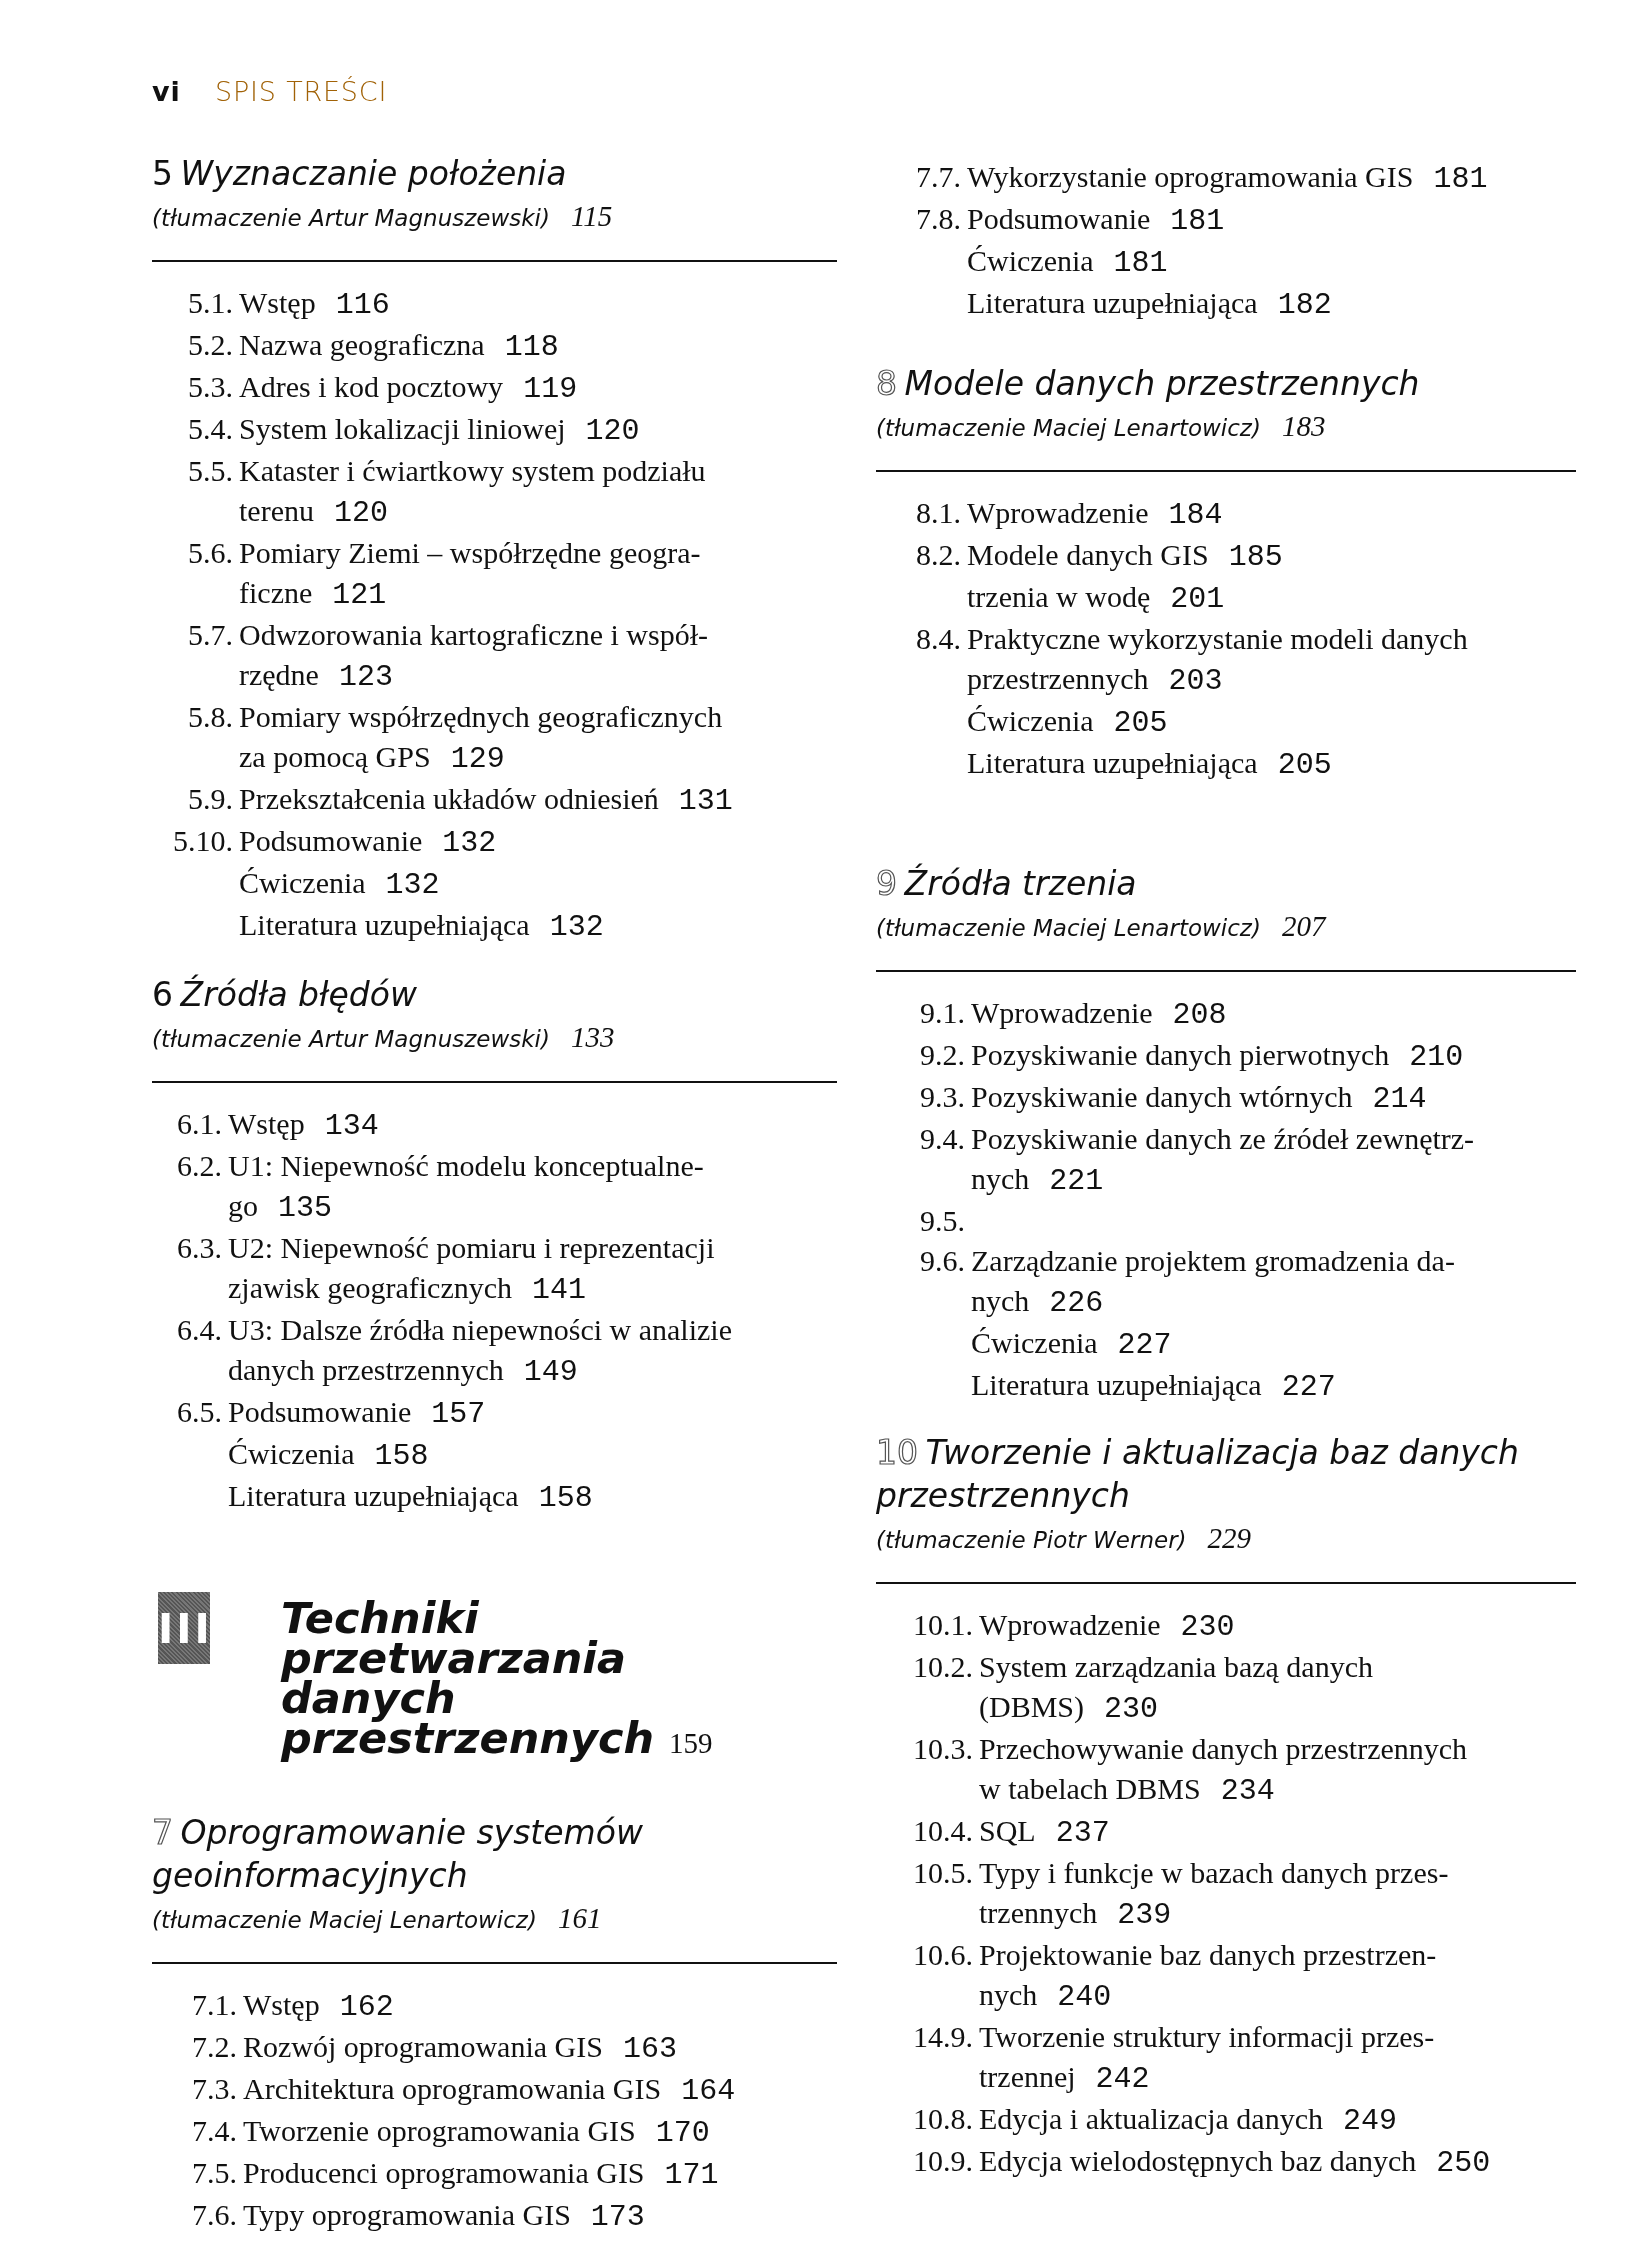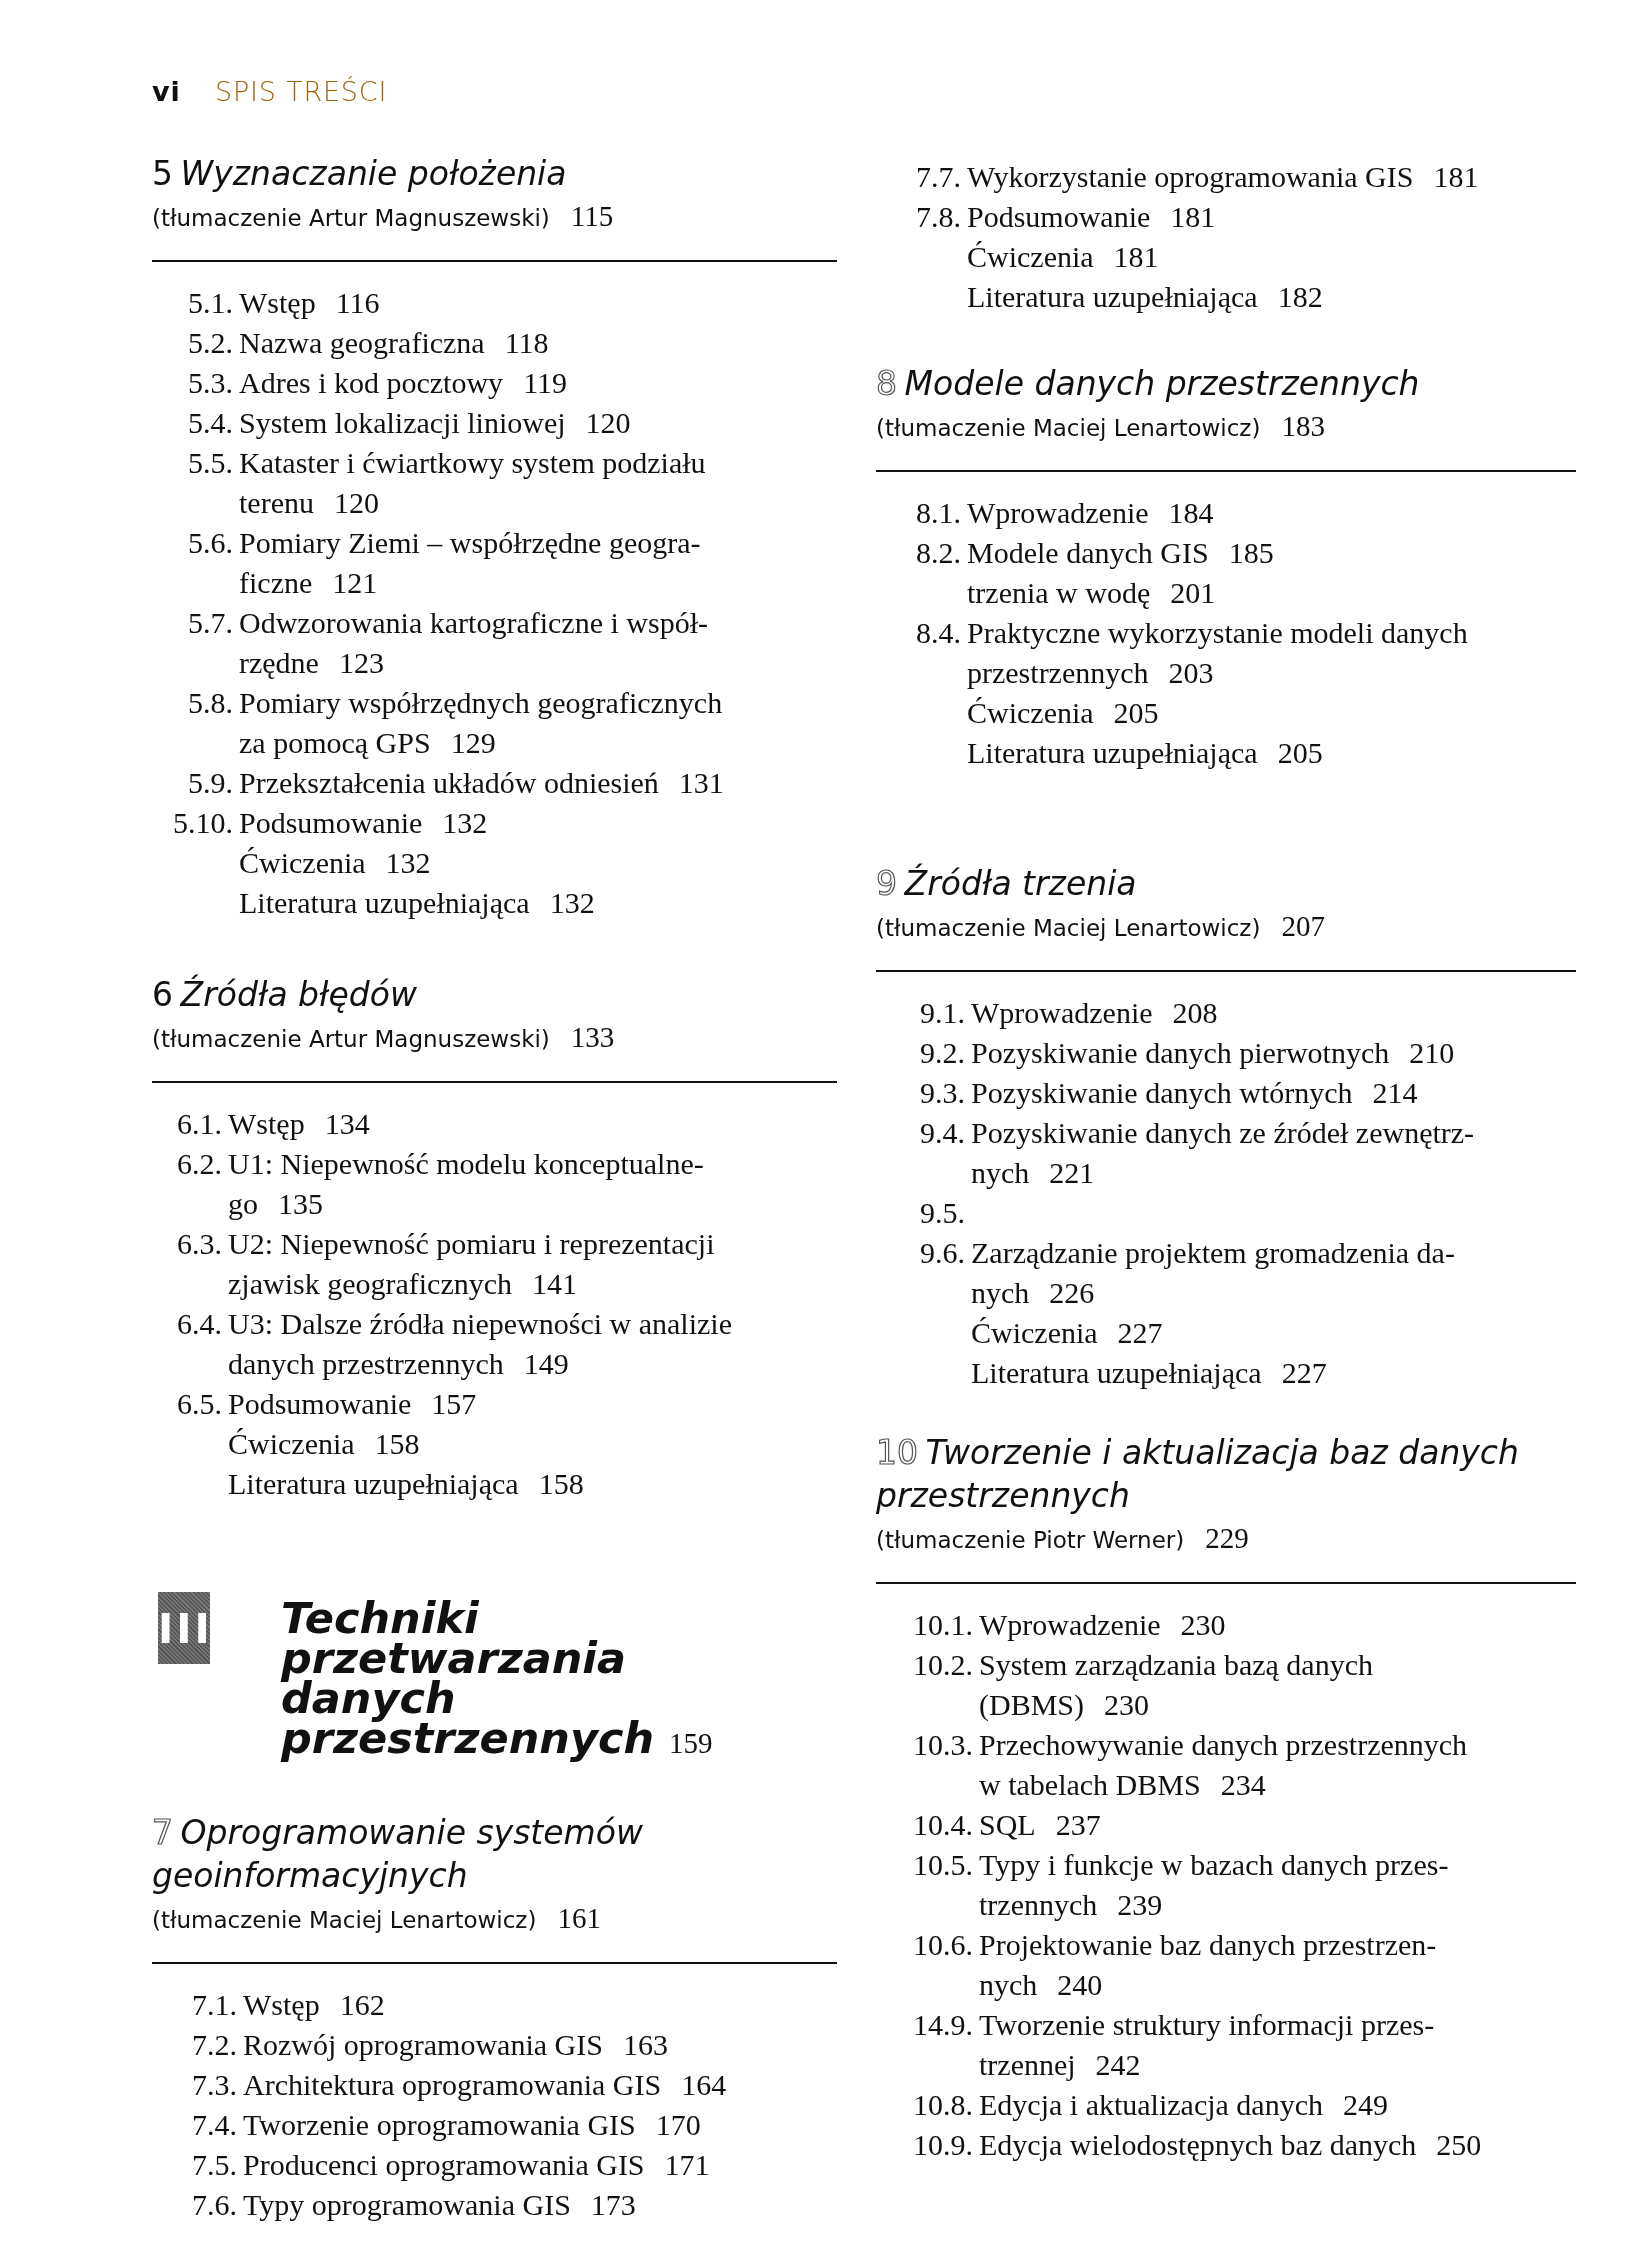--- a/index.html
+++ b/index.html
@@ -10,29 +10,29 @@
 
   .col { position: absolute; top: 0; }
   .col-left { left: 152px; width: 685px; }
   .col-right { left: 876px; width: 700px; }
 
   .chapter { position: absolute; left: 0; width: 100%; }
   .ch-title { font-family: "DejaVu Sans", sans-serif; font-size: 33px; line-height: 43px; margin: 0; font-weight: normal; }
   .ch-num { font-style: normal; margin-right: 7.6px; }
   .ch-num.outline { color: #fff; -webkit-text-stroke: 1.2px #555; }
   .ch-name { font-style: italic; }
-  .ch-trans { font-family: "DejaVu Sans", sans-serif; font-size: 23px; line-height: 38px; margin-top: 1.5px; }
+  .ch-trans { font-family: "DejaVu Sans", sans-serif; font-size: 23px; line-height: 38px; margin-top: 1.5px; font-style: italic; }
   .ch-trans .page { font-family: "Liberation Serif", serif; font-size: 29px; margin-left: 21px; }
   .rule { height: 2.3px; background: #111; margin-top: 23px; width: 100%; }
 
   .entries { list-style: none; margin: 9px; padding: 0; }
   .entry { font-family: "Liberation Serif", serif; font-size: 30px; line-height: 40px; display: flex; }
   .entry .num { flex: 0 0 auto; text-align: right; }
   .entry .txt { flex: 1 1 auto; padding-left: 6px; }
-  .entry .pg { margin-left: 20px; }
+  .entry .pg { margin-left: 20px; font-family: Liberation Mono, monospace; }
 
   .part { position: absolute; left: 0; width: 100%; }
   .part-box { position: absolute; left: 6px; top: 7.6px; width: 52px; height: 72px;
               background: repeating-linear-gradient(45deg,#555 0 1.5px,#777 1.5px 3px); }
   .part-box span { position: absolute; left: 0; right: 0; top: 13.7px; text-align: center; color: #fff;
                    font-family: "DejaVu Sans", sans-serif; font-weight: bold; font-size: 41px; letter-spacing: 3px; }
   .part-title { position: absolute; left: 129px; top: 13.7px; font-family: "DejaVu Sans", sans-serif; font-weight: bold;
                 font-style: italic; font-size: 43px; line-height: 40px; }
   .part-title .pg { font-family: "Liberation Serif", serif; font-style: normal; font-weight: normal; font-size: 29px; margin-left: 15px; }
 </style>

